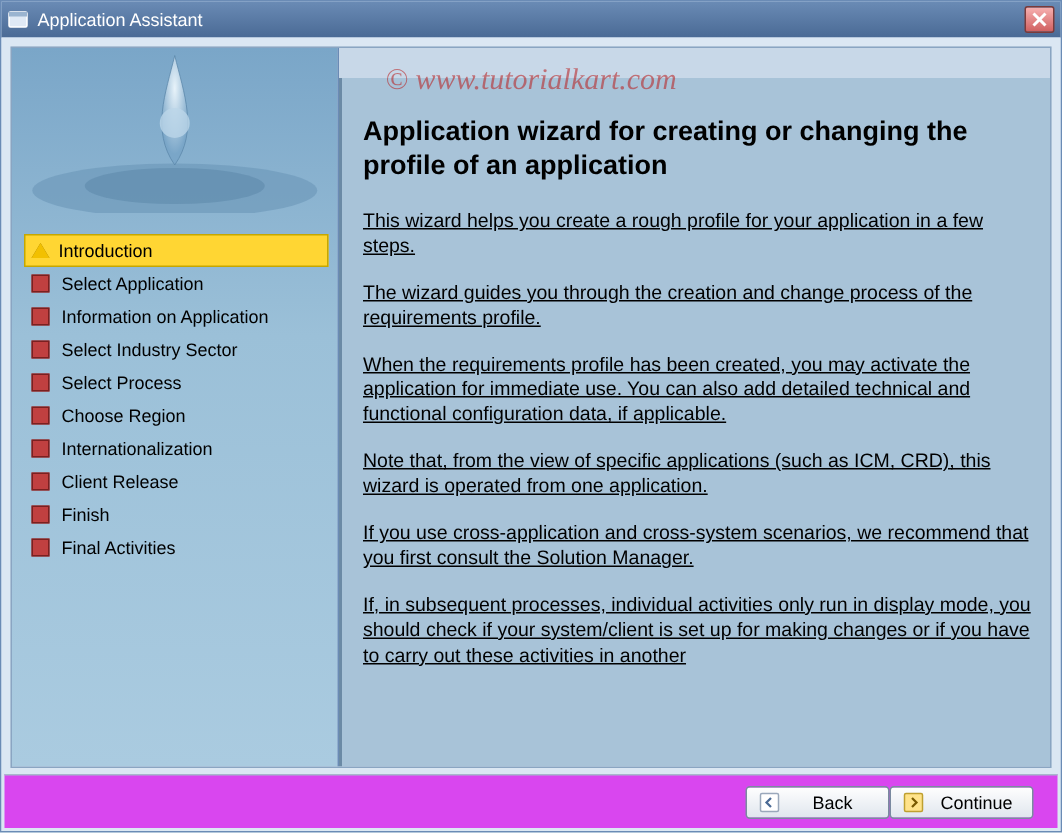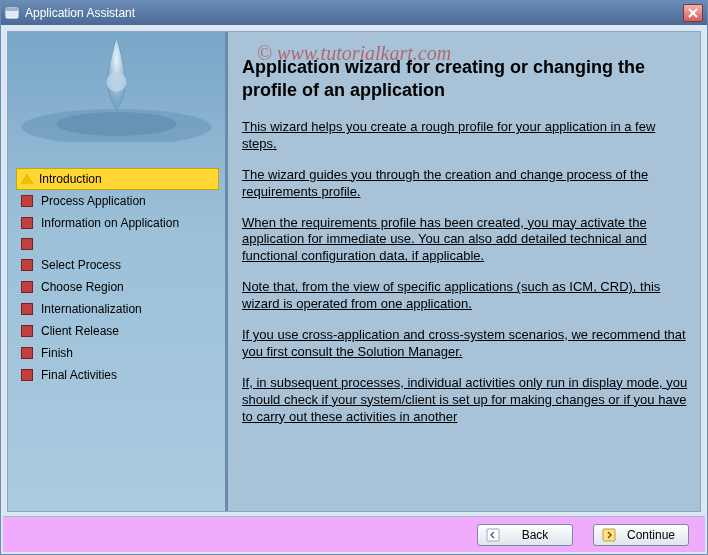--- a/index.html
+++ b/index.html
@@ -92,21 +92,21 @@
     top: 0; left: 0; right: 0;
     height: 110px;
     display: flex;
     justify-content: center;
     align-items: flex-end;
     pointer-events: none;
   }
   .droplet svg { width: 100%; height: 110px; }
   .nav {
     position: absolute;
-    top: 136px;
+    top: 124px;
     left: 8px;
     right: 6px;
   }
   .nav-item {
     display: flex;
     align-items: center;
     padding: 3px 4px;
     font-size: 12px;
     color: #000;
     cursor: pointer;
@@ -137,20 +137,21 @@
   }
   .main {
     flex: 1;
     background: #a8c3d8;
     border-left: 2px solid #6b8aa5;
     padding: 10px 8px 10px 14px;
     overflow-y: auto;
     overflow-x: hidden;
     position: relative;
     color: #000;
+    margin-top: 20px;
   }
   .main h1 {
     font-family: Arial, sans-serif;
     font-weight: bold;
     font-size: 18px;
     margin: 14px 0 18px 0;
     padding: 0;
     line-height: 1.25;
   }
   .main p {
@@ -158,22 +159,22 @@
     margin: 0 0 14px 0;
     line-height: 1.3;
     text-decoration: underline;
   }
   .button-bar {
     height: 36px;
     display: flex;
     justify-content: flex-end;
     align-items: center;
     padding: 0 16px;
-    gap: 20px;
-    background: #f0abfc;
+    gap: 0;
+    background: #d946ef;
     border-top: 1px solid #a6b8cc;
   }
   .btn {
     display: inline-flex;
     align-items: center;
     justify-content: center;
     min-width: 96px;
     height: 22px;
     padding: 0 8px;
     background: linear-gradient(to bottom,#fefefe,#e0e6ee);
@@ -230,28 +231,29 @@
             <circle cx="109" cy="50" r="10" fill="#bcd6e8" opacity="0.8"></circle>
           </svg>
         </div>
         <div class="nav" id="navlist">
             <div class="nav-item selected">
               <span class="nav-icon"></span>
               <span>Introduction</span>
             </div>
             <div class="nav-item">
               <span class="nav-icon"></span>
-              <span>Process Application</span>
+              <span>Select Application</span>
             </div>
             <div class="nav-item">
               <span class="nav-icon"></span>
               <span>Information on Application</span>
             </div>
             <div class="nav-item">
               <span class="nav-icon"></span>
+              <span>Select Industry Sector</span>
             </div>
             <div class="nav-item">
               <span class="nav-icon"></span>
               <span>Select Process</span>
             </div>
             <div class="nav-item">
               <span class="nav-icon"></span>
               <span>Choose Region</span>
             </div>
             <div class="nav-item">

